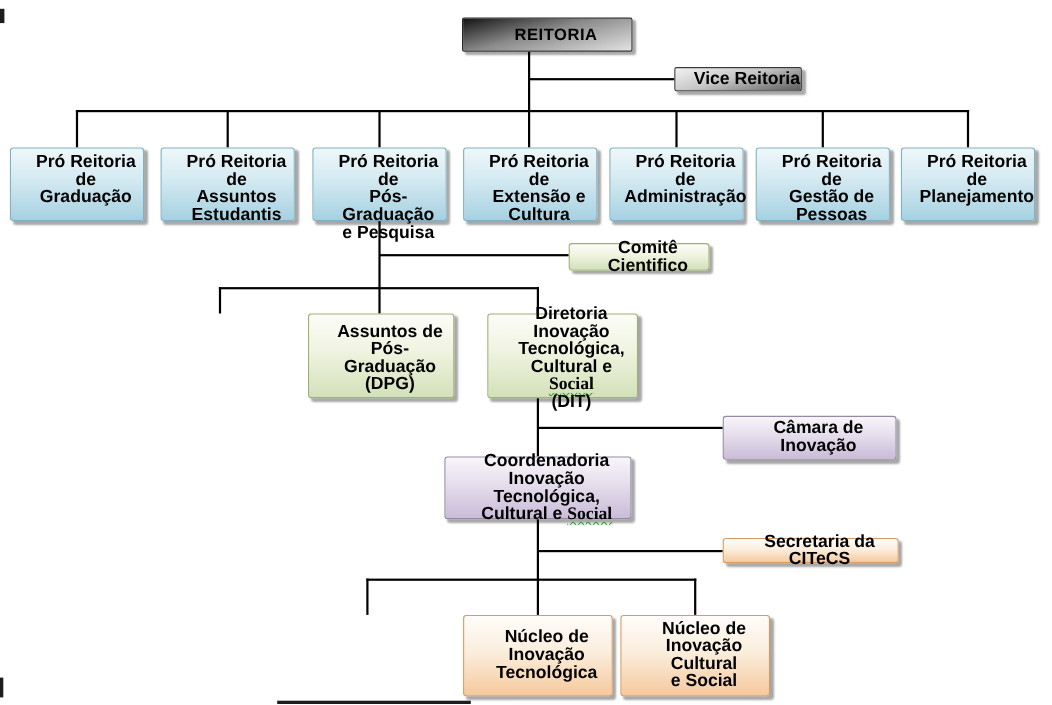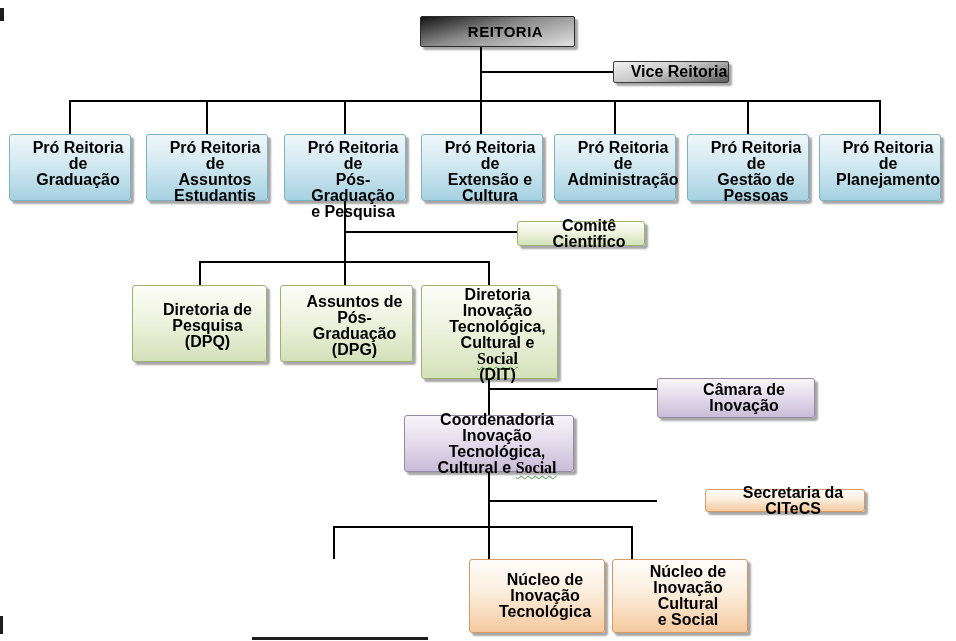--- a/index.html
+++ b/index.html
@@ -15,21 +15,21 @@
     display:flex; align-items:center; justify-content:center;
     text-align:center; font-weight:bold; font-size:16px; line-height:16px;
     color:#000; border-radius:3px;
     box-shadow:3px 3px 2px rgba(0,0,0,0.35);
   }
   .node .lbl { white-space:pre-line; display:block; width:100%;padding-left:16px; }
   .node.topal { align-items:flex-start; padding-top:5px; }
   .node.blue   { background:linear-gradient(180deg,#eef7fa 0%,#d6ebf2 40%,#a6d1e1 100%); border:1.5px solid #7fb0c4; }
   .node.green  { background:linear-gradient(180deg,#fcfdf8 0%,#eff3df 45%,#d3e1ba 100%); border:1.5px solid #9db173;align-items:center; }
   .node.purple { background:linear-gradient(180deg,#f8f5fa 0%,#e5ddec 45%,#c9bcd8 100%); border:1.5px solid #948aa5; }
-  .node.orange { background:linear-gradient(180deg,#fefcf9 0%,#fbeedd 45%,#f5c99e 100%); border:1.5px solid #d69a62;margin-left:48px; }
+  .node.orange { background:linear-gradient(180deg,#fefcf9 0%,#fbeedd 45%,#f5c99e 100%); border:1.5px solid #d69a62; }
   .node.dark   { background:linear-gradient(165deg,#141414 0%,#8a8a8a 45%,#e2e2e2 100%); border:1.5px solid #2a2a2a; border-radius:2px; font-size:15px; letter-spacing:0.5px; }
   .node.silver { background:linear-gradient(165deg,#f2f2f2 0%,#c7c7c7 45%,#5c5c5c 100%); border:1.5px solid #3a3a3a; border-radius:2px; }
   .wavy { text-decoration-line:underline; text-decoration-style:wavy; text-decoration-color:#3a9a3a; text-decoration-thickness:1px; text-underline-offset:2px;font-family:Liberation Serif, serif; }
   .artifact { position:absolute; background:#1d1d1d; }
 </style>
 </head>
 <body>
 
 <div class="canvas">
 
@@ -92,31 +92,26 @@
   </div>
   <div class="node blue topal" style="left:819px;top:134px;width:122px;height:67px">
     <span class="lbl">Pró Reitoria de
 Planejamento</span>
   </div>
 
   <div class="node green" style="left:517px;top:221px;width:128px;height:25px">
     <span class="lbl">Comitê Cientifico</span>
   </div>
 
-  <div class="node green topal" style="left:132px;top:285px;width:135px;height:77px">
-    <span class="lbl">Diretoria de
-Pesquisa
-(DPQ)</span>
-  </div>
   <div class="node green topal" style="left:280px;top:285px;width:133px;height:77px">
     <span class="lbl">Assuntos de Pós-
 Graduação
 (DPG)</span>
   </div>
-  <div class="node green topal" style="left:421px;top:285px;width:137px;height:94px">
+  <div class="node green topal" style="left:443px;top:285px;width:137px;height:77px">
     <span class="lbl">Diretoria Inovação
 Tecnológica,
 Cultural e <span class="wavy">Social</span>
 (DIT)</span>
   </div>
 
   <div class="node purple" style="left:657px;top:378px;width:158px;height:40px">
     <span class="lbl">Câmara de Inovação</span>
   </div>
 

